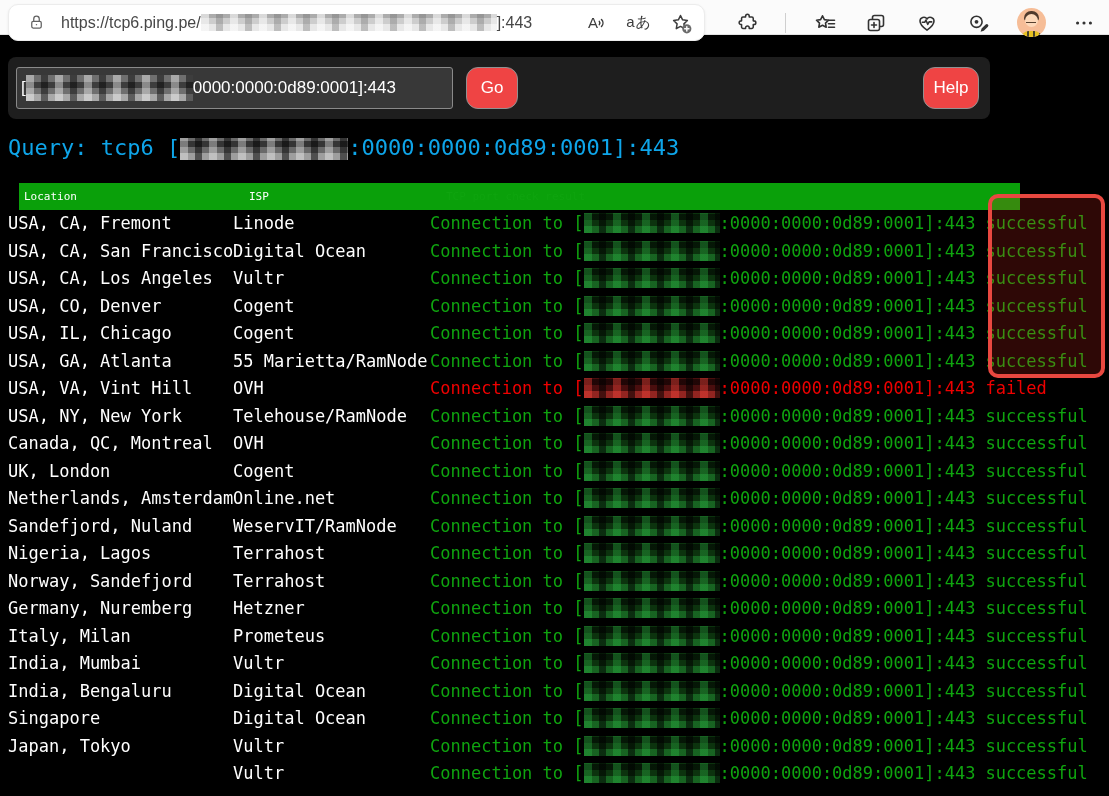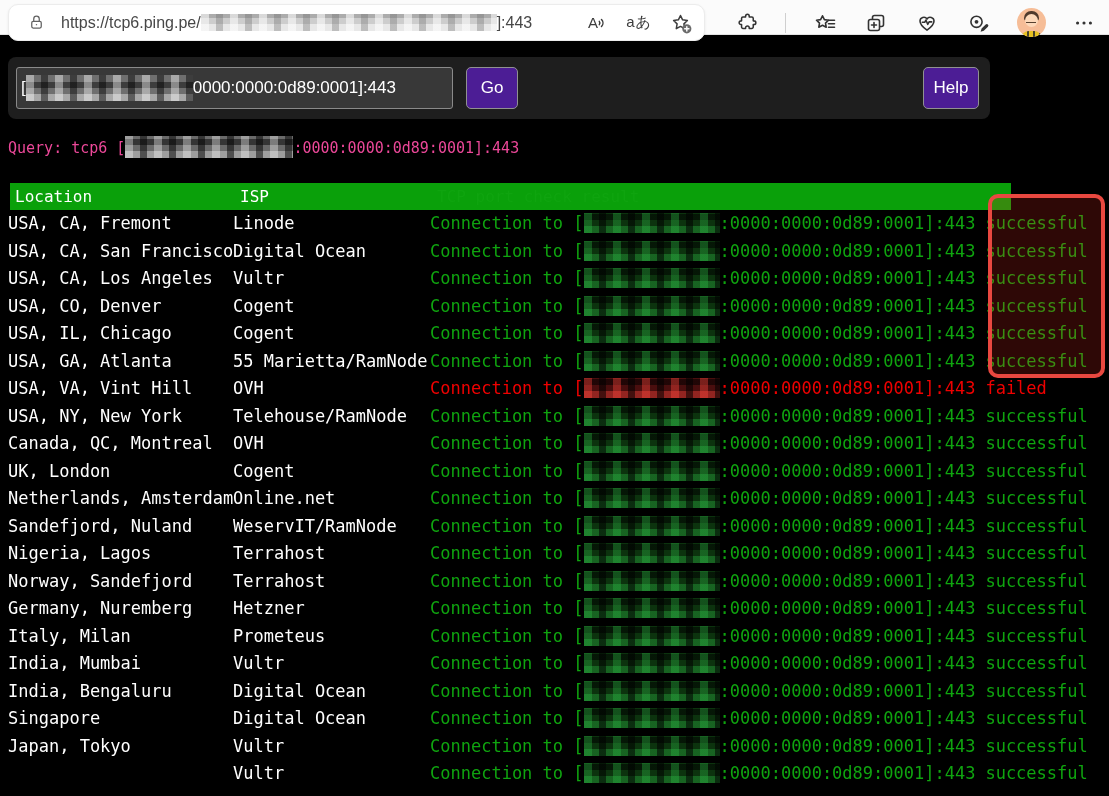--- a/index.html
+++ b/index.html
@@ -60,35 +60,35 @@
     background:#1e1e1e; border-radius:8px;
   }
   .ip-input {
     position:absolute; left:8px; top:10px; width:437px; height:42px;
     background:#383838; border:1px solid #8a8a8a; border-radius:3px;
     color:#fff; font-family:"Liberation Sans", sans-serif; font-size:17px;
     display:flex; align-items:center; padding-left:4px; white-space:nowrap; overflow:hidden;
   }
   .btn {
     position:absolute; top:10px; height:42px;
-    background:#4c1d95; border:1px solid #919191; border-radius:5px;
+    background:#ef4444; border:1px solid #919191; border-radius:12px;
     color:#fff; font-family:"Liberation Sans", sans-serif; font-size:17px;
     display:flex; align-items:center; justify-content:center; cursor:pointer;
   }
   .btn-go   { left:458px; width:52px; }
   .btn-help { left:915px; width:56px; }
 
   .query-line {
     position:absolute; left:8px; top:134px; height:28px; line-height:28px;
-    color:#ec4899; font-size:15px; white-space:nowrap;
+    color:#0ea5e9; font-size:22px; white-space:nowrap;
   }
 
   .thead {
-    position:absolute; left:10px; top:183px; width:1001px; height:27px; line-height:27px;
-    background:var(--header-green); color:#000; font-size:16px;
+    position:absolute; left:19px; top:183px; width:1001px; height:27px; line-height:27px;
+    background:var(--header-green); color:#000; font-size:11px;
   }
   .thead .cell-loc { left:5px; } .thead .cell-isp { left:230px; } .thead .cell-res { left:427px; }
   .tbody { position:absolute; left:0; top:210px; width:926px; }
   .trow { position:relative; height:27.5px; line-height:27.5px; font-size:17px; white-space:nowrap; }
   .cell-loc, .cell-isp, .cell-res { position:absolute; top:0; white-space:nowrap; }
   .cell-loc { left:8px; color:#fff; }
   .cell-isp { left:233px; color:#fff; }
   .cell-res { left:430px; color:var(--green); }
   .res-status { margin-left:10px; color:var(--green); }
   .trow.failed .cell-res, .trow.failed .res-status { color:var(--red); }

